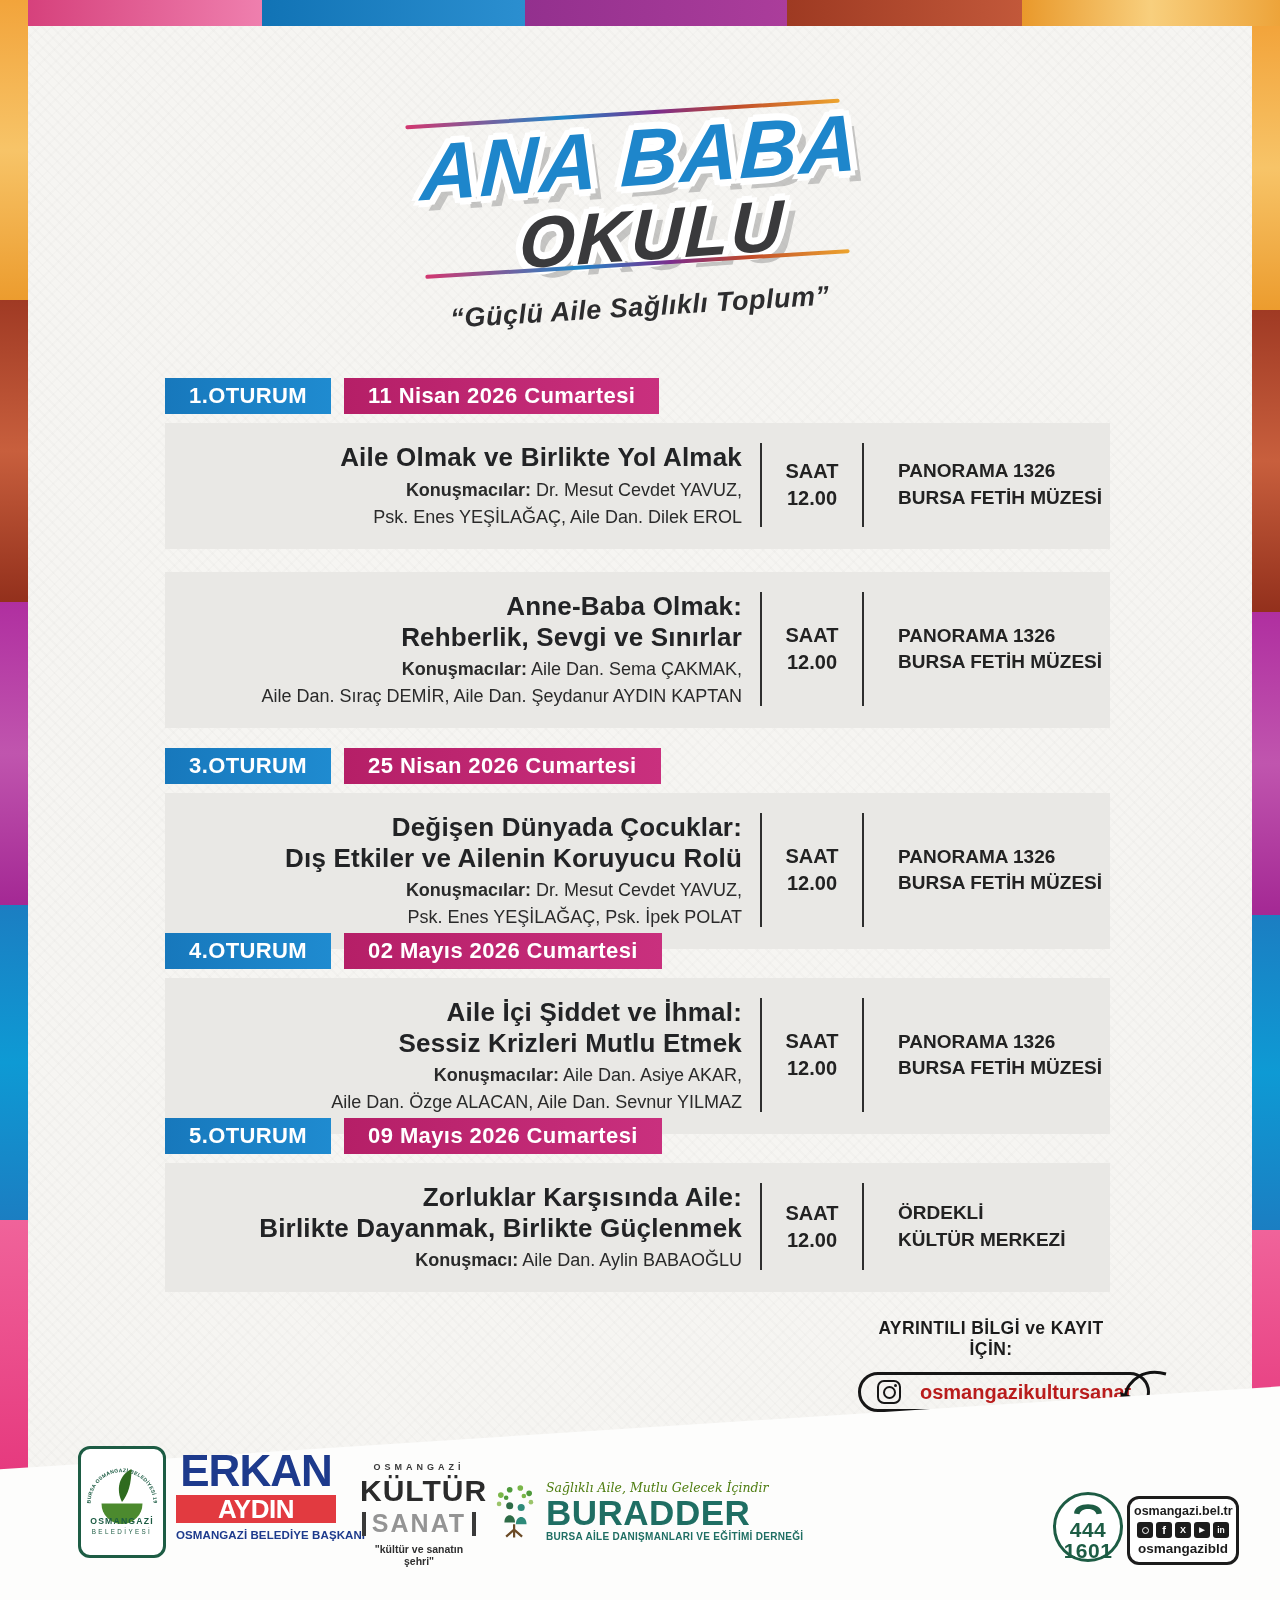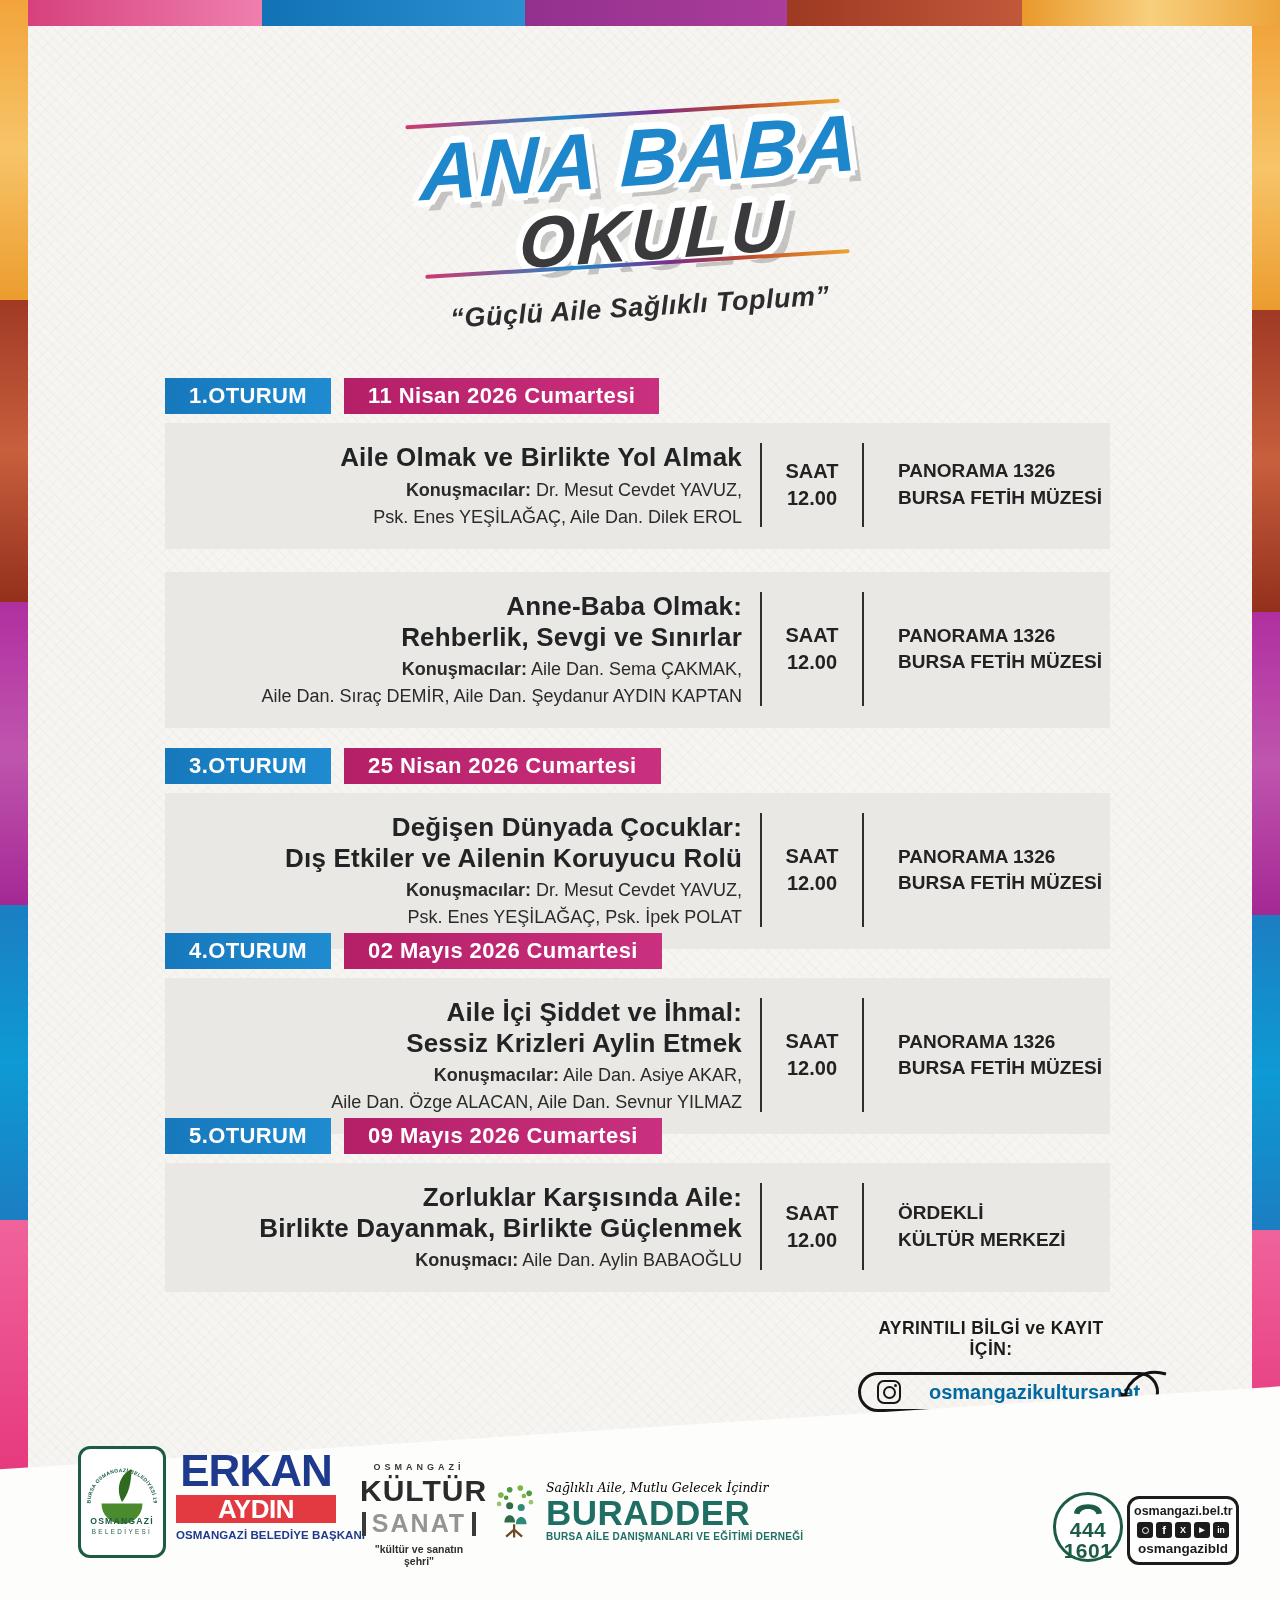--- a/index.html
+++ b/index.html
@@ -55,22 +55,22 @@
   .s-label{font-weight:800;}
   .s-text{white-space:pre-line;}
   .sep{width:2px;background:#2e2e2e;margin:4px 0;}
   .col-time{width:100px;display:flex;flex-direction:column;justify-content:center;align-items:center;
     font-weight:800;font-size:20px;color:#222;line-height:1.35;}
   .col-venue{width:246px;display:flex;align-items:center;padding-left:34px;
     font-weight:800;font-size:19px;color:#222;white-space:pre-line;line-height:1.4;box-sizing:border-box;}
   
   .info{position:absolute;left:858px;top:1318px;width:266px;text-align:center;}
   .info-label{font-size:17.5px;font-weight:800;color:#1b1b1b;letter-spacing:0.4px;}
-  .pill{margin-top:12px;display:inline-flex;align-items:center;gap:28px;border:3px solid #161616;
-    border-radius:24px;padding:5px 16px;font-size:20px;font-weight:800;color:#0369a1;background:transparent;}
+  .pill{margin-top:12px;display:inline-flex;align-items:center;gap:19px;border:3px solid #161616;
+    border-radius:24px;padding:5px 16px;font-size:20px;font-weight:800;color:#b91c1c;background:transparent;}
   .ig-lg{width:24px;height:24px;border:2.5px solid #161616;border-radius:7px;position:relative;box-sizing:border-box;}
   .ig-lg::before{content:"";position:absolute;left:50%;top:50%;width:9px;height:9px;margin:-6.5px 0 0 -6.5px;
     border:2px solid #161616;border-radius:50%;}
   .ig-lg::after{content:"";position:absolute;right:2px;top:2px;width:3px;height:3px;background:#161616;border-radius:50%;}
   .click-hint{position:absolute;left:1118px;top:1368px;}
   
   .band{position:absolute;left:0;top:1382px;width:1280px;height:218px;background:#fdfdfc;
     clip-path:polygon(0 40%,100% 2%,100% 100%,0 100%);
     filter:drop-shadow(0 -5px 7px rgba(0,0,0,0.18));}
   .footer{position:absolute;left:0;top:1400px;width:1280px;height:200px;}
@@ -86,21 +86,21 @@
   
   .ks{position:absolute;left:360px;top:62px;width:118px;text-align:center;color:#2e2e2e;}
   .ks-top{font-size:9px;letter-spacing:4px;font-weight:700;color:#3a3a3a;}
   .ks-l1{font-size:30px;font-weight:800;letter-spacing:1px;margin-top:2px;color:#2b2b2b;}
   .ks-l2{display:flex;align-items:center;justify-content:center;gap:6px;margin-top:1px;}
   .ks-bar{width:4px;height:24px;background:#3a3a3a;}
   .ks-l2 span{font-size:25px;font-weight:700;letter-spacing:2px;color:#949494;}
   .ks-tag{margin-top:5px;font-size:10.5px;color:#2e2e2e;font-weight:600;}
   
   .bur{position:absolute;left:492px;top:80px;display:flex;align-items:center;gap:8px;}
-  .bur-script{font-family:"DejaVu Serif",serif;font-style:italic;font-size:12.5px;color:#000000;}
+  .bur-script{font-family:"DejaVu Serif",serif;font-style:italic;font-size:12.5px;color:#4d7c0f;}
   .bur-name{font-size:35px;font-weight:900;color:#1f6e63;line-height:1.02;letter-spacing:0.5px;}
   .bur-sub{font-size:10px;font-weight:800;color:#1f6e63;letter-spacing:0.3px;}
   
   .phone{position:absolute;left:1053px;top:92px;width:70px;height:70px;border-radius:50%;
     border:3px solid #1d5c44;background:#fff;box-sizing:border-box;text-align:center;color:#1d5c44;}
   .phone-num{font-size:21px;font-weight:900;line-height:1.0;letter-spacing:0.5px;}
   .web{position:absolute;left:1127px;top:96px;width:112px;border:3px solid #1c1c1c;border-radius:12px;
     background:#fff;box-sizing:border-box;text-align:center;padding:5px 4px 6px;}
   .web-site{font-size:12.5px;font-weight:800;color:#1c1c1c;}
   .soc{display:flex;justify-content:center;gap:3px;margin:4px 0 3px;}
@@ -214,21 +214,21 @@
   </section>
 
   <section class="session" style="top:933px">
     <div class="badges">
       <span class="badge badge-num">4.OTURUM</span>
       <span class="badge badge-date">02 Mayıs 2026 Cumartesi</span>
     </div>
     <div class="card">
       <div class="col-text">
         <div class="s-title">Aile İçi Şiddet ve İhmal:
-Sessiz Krizleri Aylin Etmek</div>
+Sessiz Krizleri Mutlu Etmek</div>
         <div class="s-speakers"><span class="s-label">Konuşmacılar:</span><span class="s-text"> Aile Dan. Asiye AKAR,
 Aile Dan. Özge ALACAN, Aile Dan. Sevnur YILMAZ</span></div>
       </div>
       <div class="sep"></div>
       <div class="col-time">
         <span>SAAT</span>
         <span>12.00</span>
       </div>
       <div class="sep"></div>
       <div class="col-venue">PANORAMA 1326

